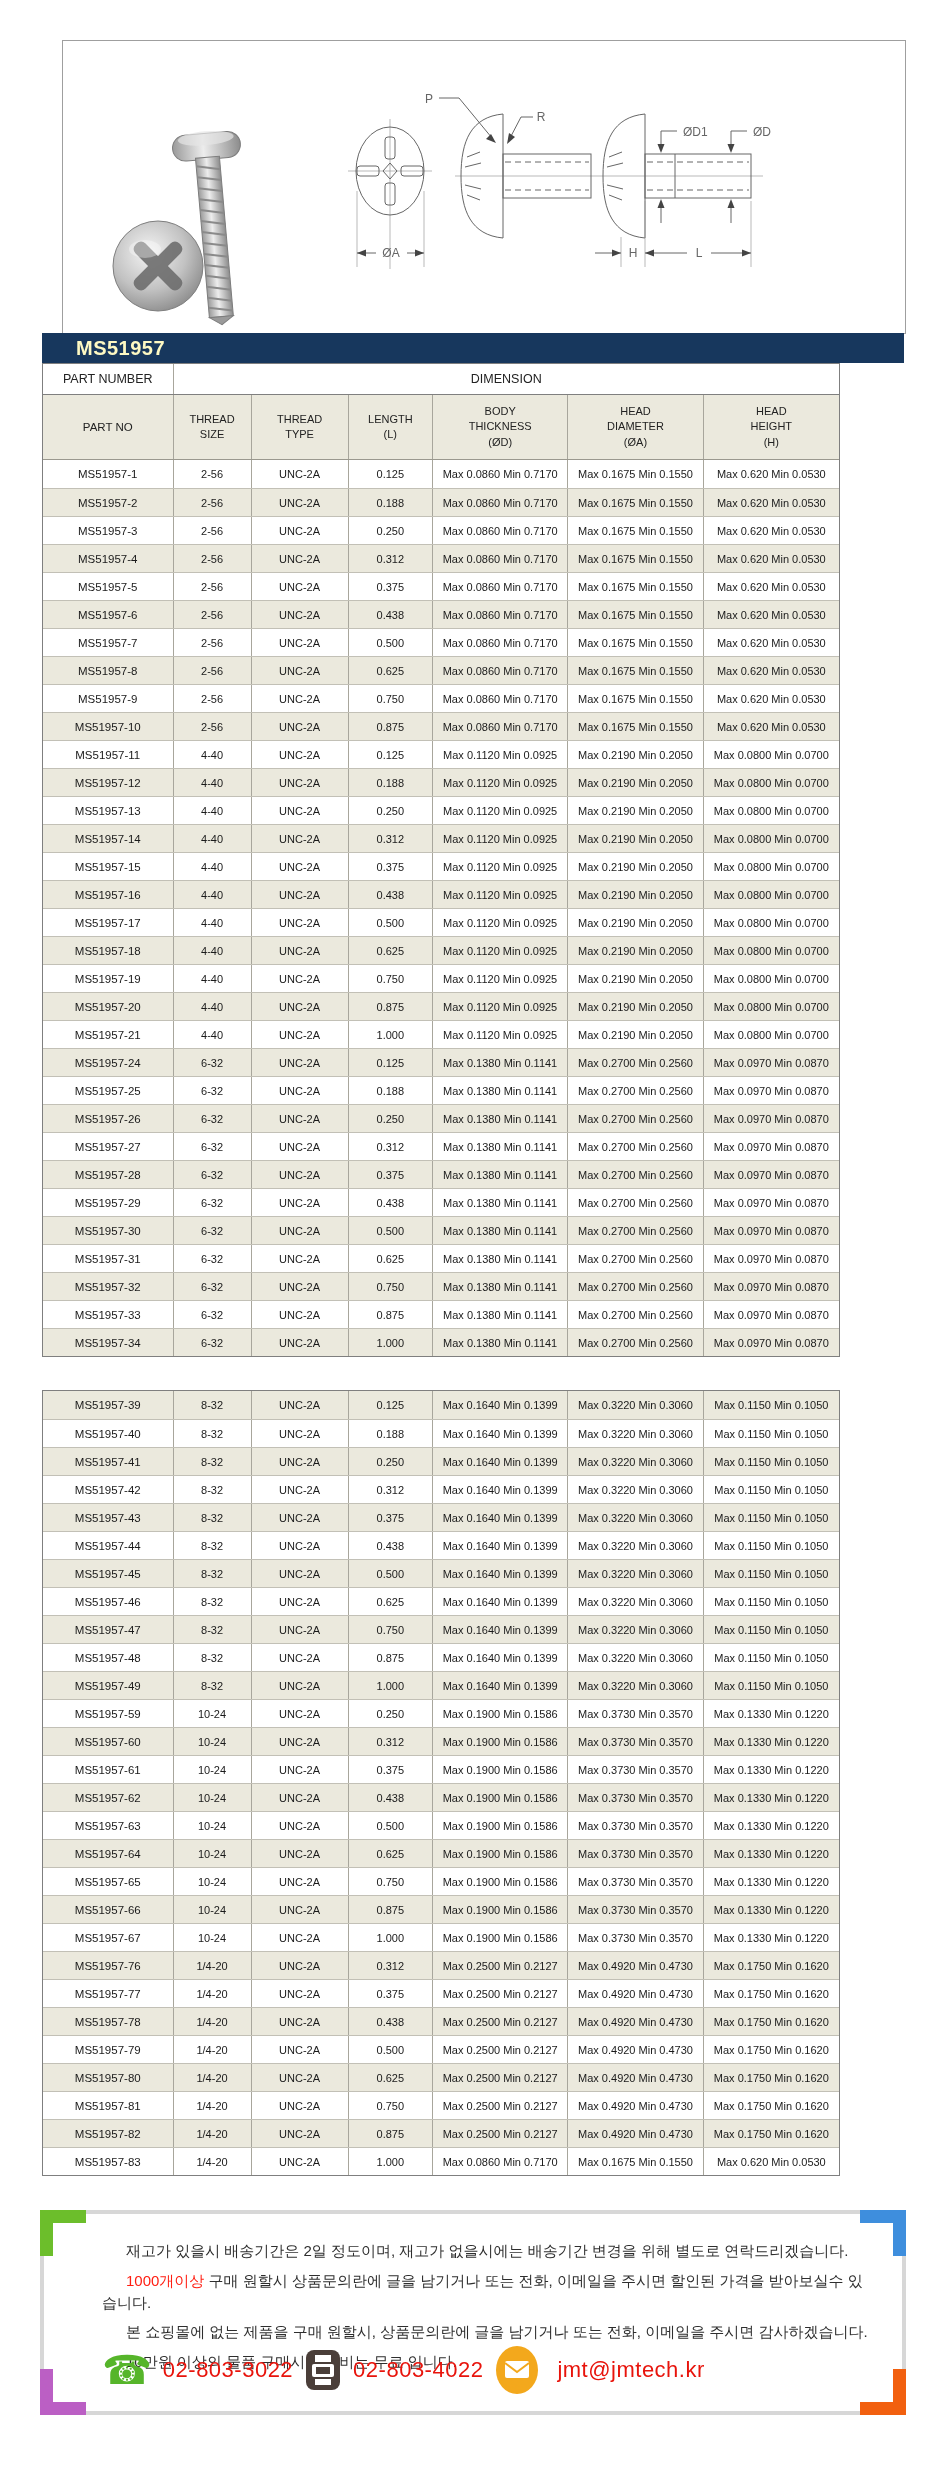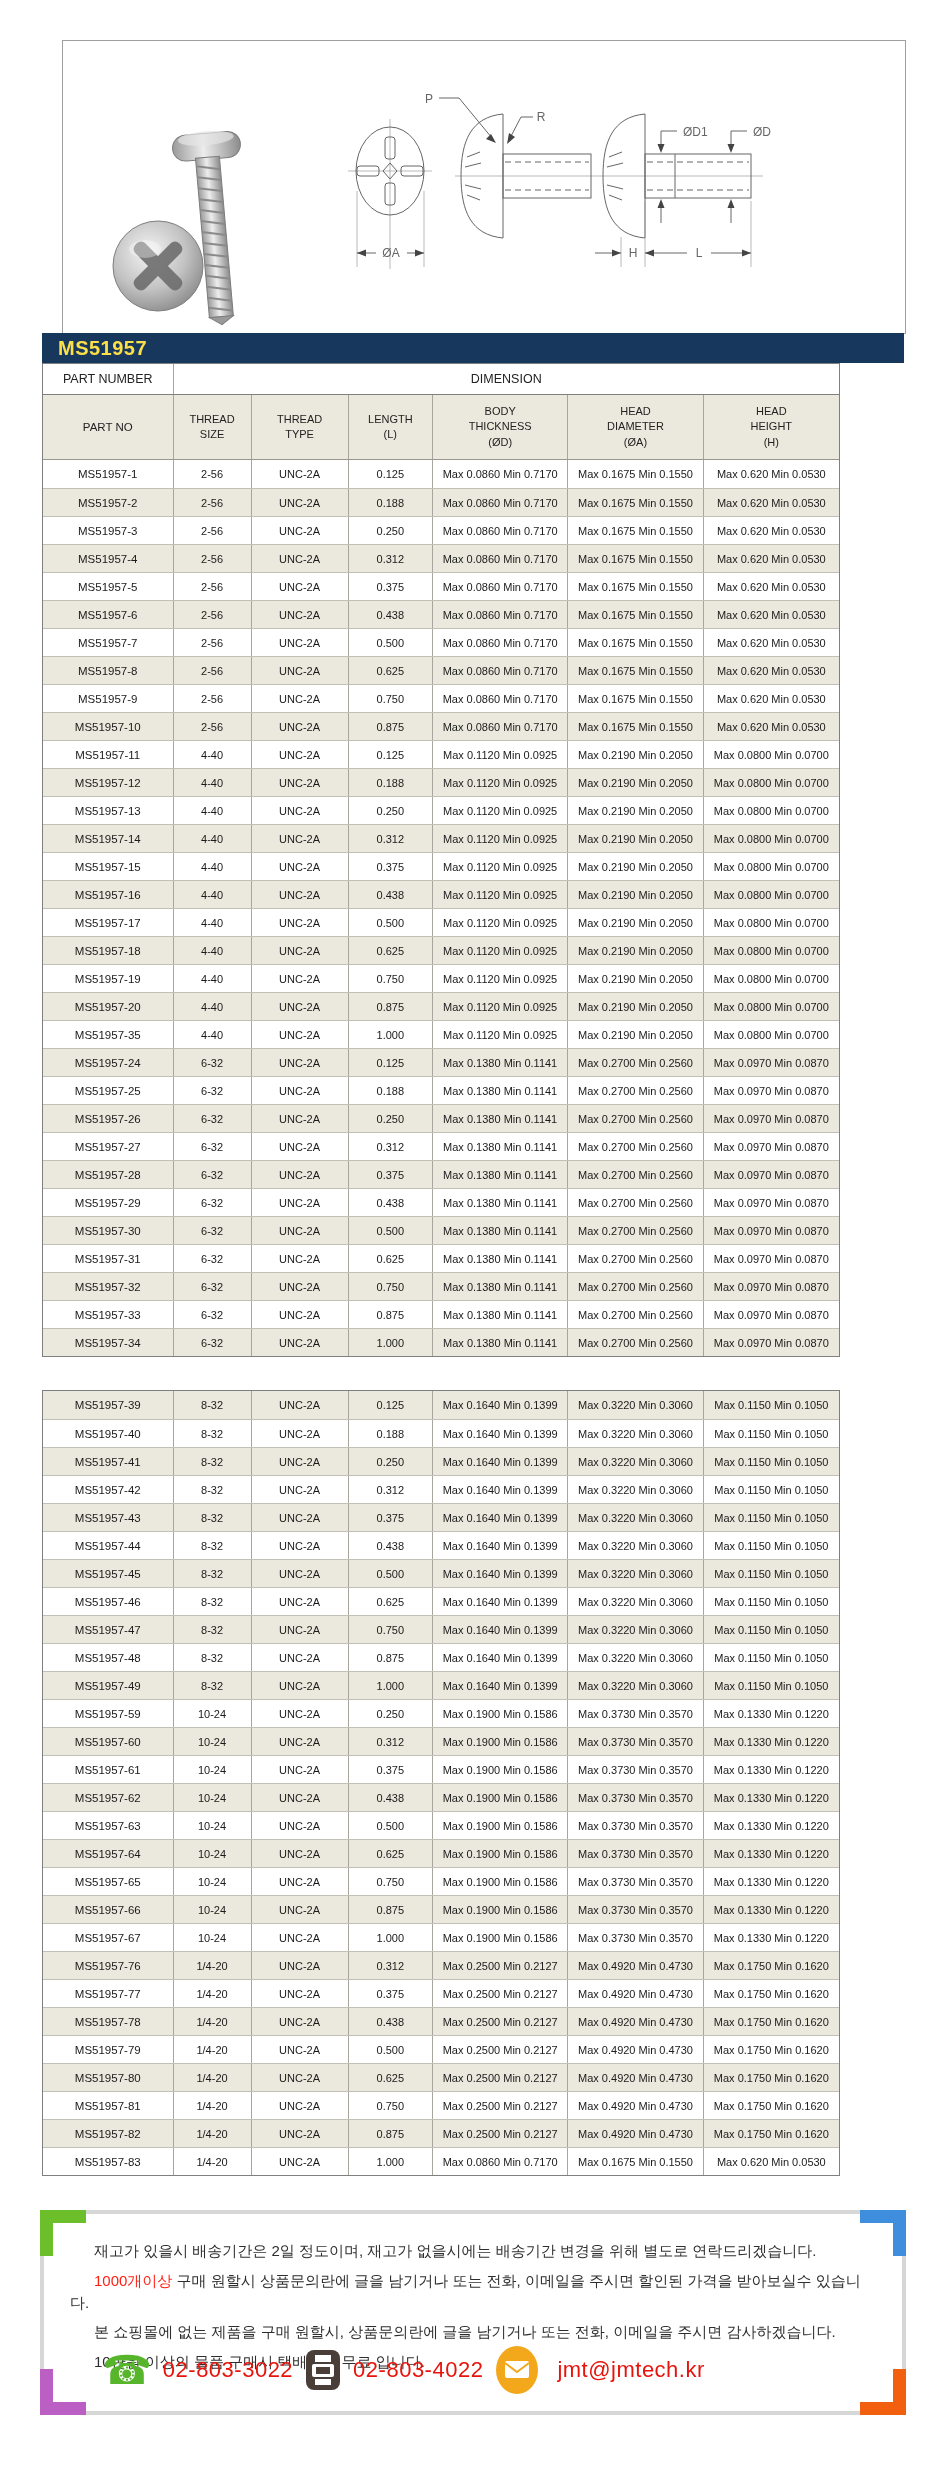--- a/index.html
+++ b/index.html
@@ -6,22 +6,22 @@
   .page{position:relative;width:939px;height:2465px;background:#fff;
         font-family:"Liberation Sans","DejaVu Sans",sans-serif;overflow:hidden;}
 
   
   .top-box{position:absolute;left:62px;top:40px;width:842px;height:292px;
            border:1px solid #9f9f9f;background:#fff;}
   .top-box svg{position:absolute;left:0;top:0;}
 
   
   .title-bar{position:absolute;left:42px;top:333px;width:862px;height:30px;
-             background:#17375D;color:#fde047;font-size:20px;font-weight:bold;
-             line-height:30px;padding-left:16px;box-sizing:border-box;letter-spacing:0.5px;}
+             background:#17375D;color:#fef9c3;font-size:20px;font-weight:bold;
+             line-height:30px;padding-left:34px;box-sizing:border-box;letter-spacing:0.5px;}
 
   
   .spec-table{position:absolute;left:42px;width:798px;border:1px solid #7f7f7f;
               background:#fff;box-sizing:border-box;}
   #table1{top:363px;}
   #table2{top:1390px;}
 
   .group-row{display:flex;height:30px;border-bottom:1px solid #7f7f7f;background:#fff;}
   .gcell{font-size:12.5px;color:#222;display:flex;align-items:center;justify-content:center;}
   .gcell.part{width:16.4%;border-right:1px solid #a8a69c;box-sizing:border-box;}
@@ -47,21 +47,21 @@
   .c6{flex:1;border-right:none;}
 
   
   .footer-box{position:absolute;left:40px;top:2210px;width:866px;height:205px;
               border:4px solid #d7d7d7;box-sizing:border-box;background:#fff;}
   .corner{position:absolute;width:46px;height:46px;box-sizing:border-box;}
   .corner.tl{top:-4px;left:-4px;border-top:13px solid #6CBE2B;border-left:13px solid #6CBE2B;}
   .corner.tr{top:-4px;right:-4px;border-top:13px solid #3E8EDD;border-right:13px solid #3E8EDD;}
   .corner.bl{bottom:-4px;left:-4px;border-bottom:13px solid #BB5FC4;border-left:13px solid #BB5FC4;}
   .corner.br{bottom:-4px;right:-4px;border-bottom:13px solid #F2600F;border-right:13px solid #F2600F;}
-  .notes{padding:26px 30px 0 26px;}
+  .notes{padding:26px 30px 0 58px;}
   .note{margin:0 0 8px;font-size:15px;color:#2e2e2e;line-height:1.45;}
   .note .hl{color:#FF1E12;margin-left:24px;}
   .contact{position:absolute;left:58px;bottom:16px;display:flex;align-items:center;gap:11px;}
   .phone-glyph{color:#56B52A;font-size:40px;line-height:1;
                font-family:"DejaVu Sans",sans-serif;}
   .red-text{color:#E8140C;font-size:22px;font-weight:normal;letter-spacing:0.5px;}
   .red-text.mail{margin-left:6px;}
 
   
   .dln{stroke:#666;stroke-width:1;fill:none;}
@@ -409,21 +409,21 @@
         <div class="trow shade">
           <div class="tcell c0">MS51957-20</div>
           <div class="tcell c1">4-40</div>
           <div class="tcell c2">UNC-2A</div>
           <div class="tcell c3">0.875</div>
           <div class="tcell c4">Max 0.1120  Min 0.0925</div>
           <div class="tcell c5">Max 0.2190 Min 0.2050</div>
           <div class="tcell c6">Max 0.0800  Min 0.0700</div>
         </div>
         <div class="trow plain">
-          <div class="tcell c0">MS51957-35</div>
+          <div class="tcell c0">MS51957-21</div>
           <div class="tcell c1">4-40</div>
           <div class="tcell c2">UNC-2A</div>
           <div class="tcell c3">1.000</div>
           <div class="tcell c4">Max 0.1120  Min 0.0925</div>
           <div class="tcell c5">Max 0.2190 Min 0.2050</div>
           <div class="tcell c6">Max 0.0800  Min 0.0700</div>
         </div>
         <div class="trow shade">
           <div class="tcell c0">MS51957-24</div>
           <div class="tcell c1">6-32</div>

